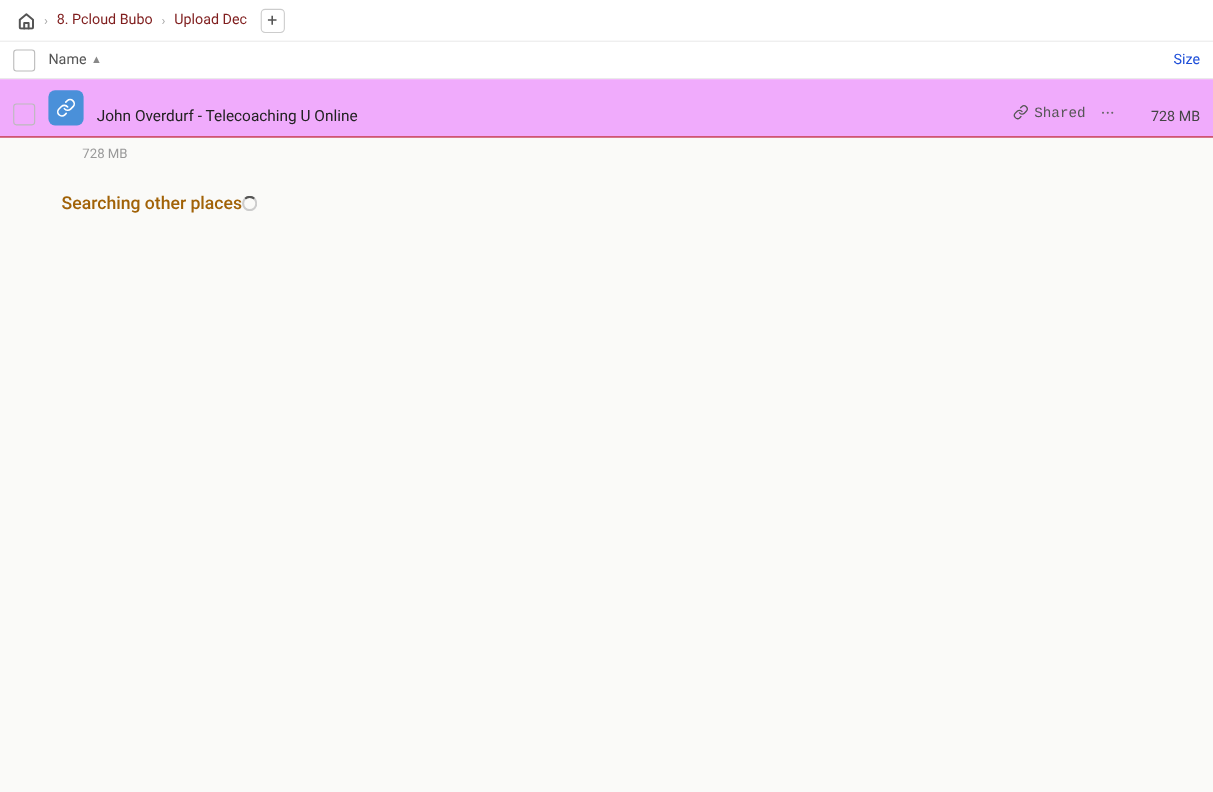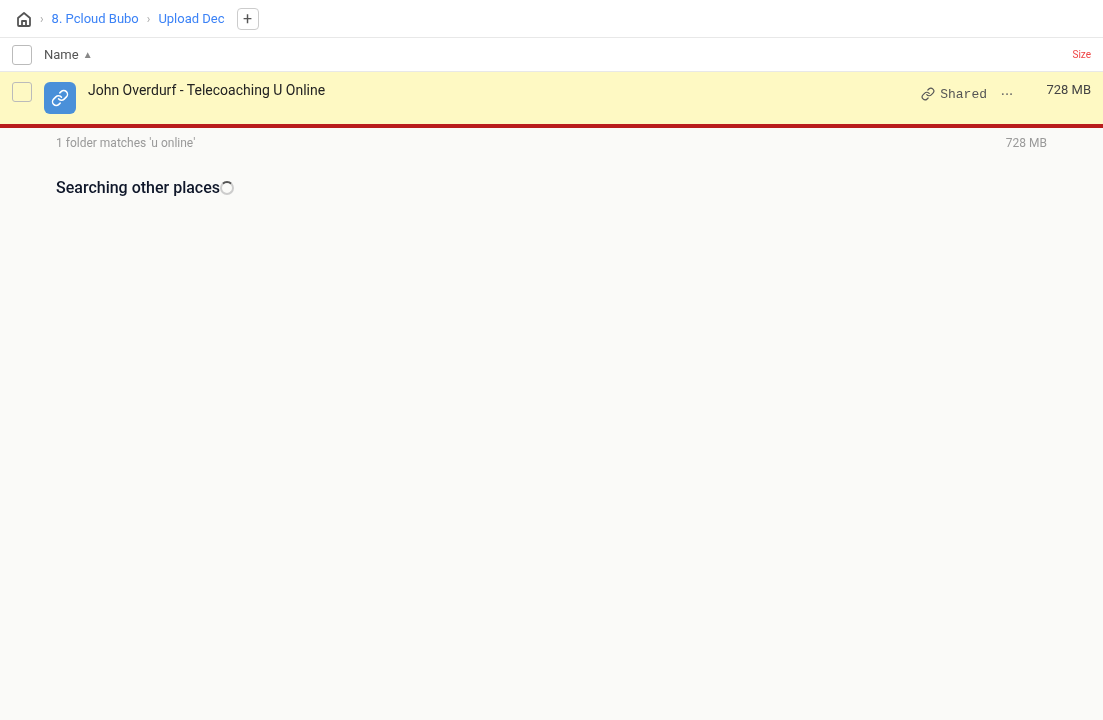--- a/index.html
+++ b/index.html
@@ -38,21 +38,21 @@
       cursor: pointer;
       color: #555;
     }
 
     .breadcrumb-sep {
       color: #aaa;
       font-size: 12px;
     }
 
     .breadcrumb-item {
-      color: #3b82f6;
+      color: #7f1d1d;
       font-size: 13px;
       cursor: pointer;
       padding: 2px 4px;
     }
 
     .breadcrumb-add {
       display: flex;
       align-items: center;
       justify-content: center;
       width: 22px;
@@ -96,31 +96,31 @@
       user-select: none;
     }
 
     .col-name .sort-arrow {
       font-size: 10px;
       color: #888;
     }
 
     .col-size {
       margin-left: auto;
-      font-size: 10px;
-      color: #ef4444;
+      font-size: 13px;
+      color: #1d4ed8;
     }
 
     
     .file-row {
       display: flex;
-      align-items: flex-start;
+      align-items: flex-end;
       padding: 10px 12px;
-      border-bottom: 4px solid #b91c1c;
-      background: #fef9c3;
+      border-bottom: 1px solid #b91c1c;
+      background: #f0abfc;
       cursor: pointer;
       position: relative;
     }
 
     .file-checkbox {
       width: 20px;
       height: 20px;
       border: 1.5px solid #bbb;
       border-radius: 3px;
       margin-right: 12px;
@@ -227,21 +227,21 @@
       padding: 20px 56px;
       background: #fafaf8;
     }
 
     .searching-label {
       display: flex;
       align-items: center;
       gap: 0;
       font-size: 16px;
       font-weight: 500;
-      color: #0f172a;
+      color: #a16207;
     }
 
     .spinner {
       width: 14px;
       height: 14px;
       border: 2px solid #ccc;
       border-top-color: #555;
       border-radius: 50%;
       animation: spin 0.8s linear infinite;
       flex-shrink: 0;
@@ -295,21 +295,20 @@
         <path d="M14 11a5 5 0 00-7.54-.54l-3 3a5 5 0 007.07 7.07l1.71-1.71"></path>
       </svg>
       <span>Shared</span>
     </div>
     <div class="more-btn">···</div>
   </div>
   <span class="file-size">728 MB</span>
 </div>
 
 <div class="summary-row">
-  <span class="summary-text">1 folder matches 'u online'</span>
   <span class="summary-size">728 MB</span>
 </div>
 
 <div class="searching-section">
   <div class="searching-label">
     <span>Searching other places</span>
     <div class="spinner"></div>
   </div>
 </div>
 

